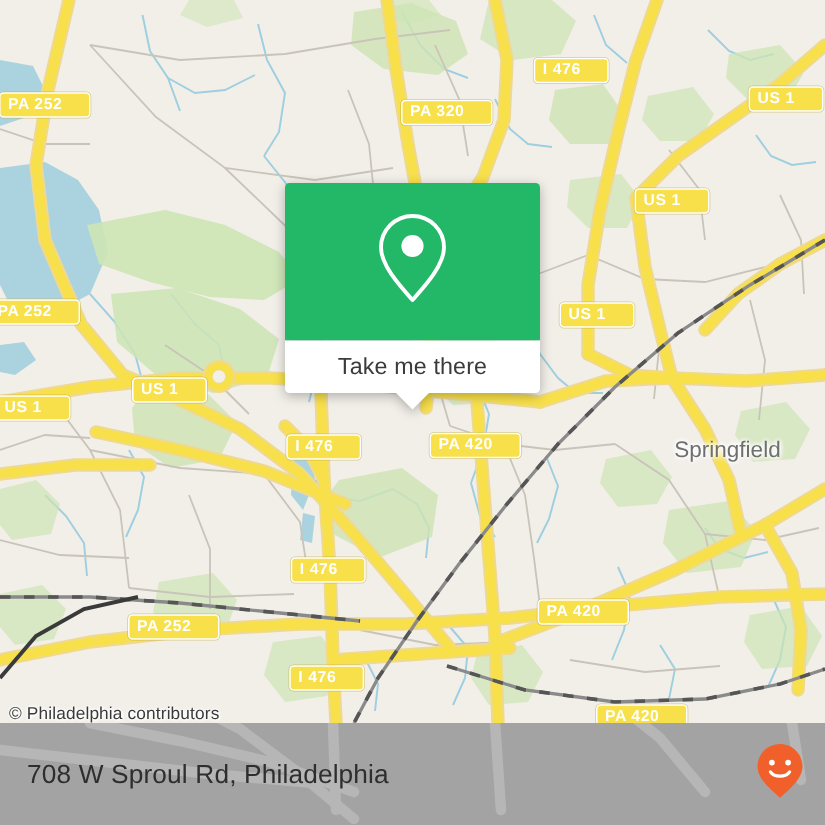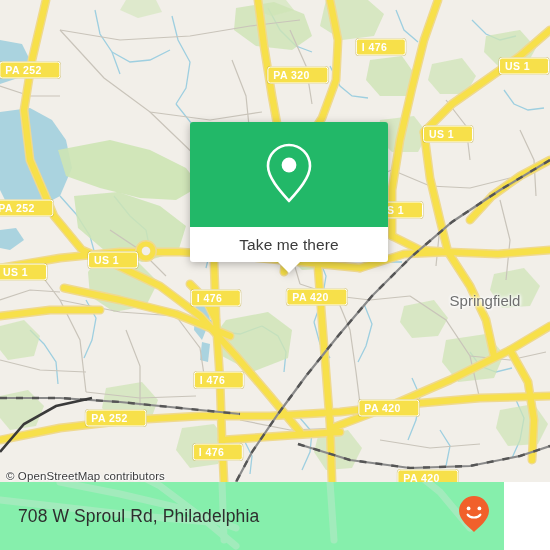--- a/index.html
+++ b/index.html
@@ -29,21 +29,21 @@
     transform:translate(-50%,-50%);
   }
   .place-label{
     position:absolute;z-index:26;transform:translate(-50%,-50%);
     font-size:15px;color:#6f6f6f;white-space:nowrap;
     text-shadow:0 0 3px #fff,0 0 3px #fff,0 0 4px #fff,0 0 5px #fff;
     margin-left:19px;
   }
 
   
-  #popup{position:absolute;left:190px;top:122px;width:198px;z-index:60;
+  #popup{position:absolute;left:190px;top:122px;width:170px;z-index:60;
          filter:drop-shadow(0 2px 4px rgba(0,0,0,.28));}
   #popup .top{
     background:#22B868;height:105px;border-radius:3px 3px 0 0;
     display:flex;align-items:center;justify-content:center;
   }
   #popup .bottom{
     background:#fff;height:35px;border-radius:0 0 3px 3px;
     display:flex;align-items:center;justify-content:center;
     position:relative;
   }
@@ -52,22 +52,22 @@
   }
   #popup .tail{
     position:absolute;left:50%;bottom:-11px;transform:translateX(-50%);
     width:0;height:0;
     border-left:12px solid transparent;border-right:12px solid transparent;
     border-top:12px solid #fff;
   }
 
   
   #bottombar{
-    position:absolute;left:0;top:482px;width:504px;height:68px;
-    background:#86efac;overflow:hidden;
+    position:absolute;left:0;top:482px;width:550px;height:68px;
+    background:#a3a3a3;overflow:hidden;
     display:flex;align-items:center;justify-content:space-between;
     box-sizing:border-box;padding:0 14px 0 18px;
   }
   #bottombar .wm{position:absolute;left:0;top:-482px;opacity:.30;pointer-events:none;}
   #address{position:relative;z-index:2;font-size:17.5px;color:#2e2e2e;letter-spacing:.1px;}
   #logo{position:relative;z-index:2;display:flex;align-items:center;gap:1px;}
   #logo .wordmark{font-size:31px;font-weight:bold;color:#16161a;letter-spacing:-.6px;line-height:31px;}
 </style>
 </head>
 <body>
@@ -262,21 +262,21 @@
         <div class="shield" style="left: 116px; top: 418px;">PA 252</div>
         <div class="shield" style="left: 389px; top: 408px;">PA 420</div>
         <div class="shield" style="left: 218px; top: 452px;">I 476</div>
         <div class="shield" style="left: 428px; top: 478px;">PA 420</div>
       </div>
 
     <div id="places">
         <div class="place-label" style="left: 466px; top: 300px;">Springfield</div>
       </div>
 
-    <div class="attrib">© OpenStreetMap contributors</div>
+    <div class="attrib">© Philadelphia contributors</div>
   </div>
 
   <div id="popup">
     <div class="top">
       <span>
         <svg width="48" height="62" viewBox="0 0 48 62" aria-hidden="true">
           <path d="M24,3 C12.4,3 3,12.4 3,24 C3,36 16,50 24,59 C32,50 45,36 45,24 C45,12.4 35.6,3 24,3 Z" fill="none" stroke="#ffffff" stroke-width="2.6" stroke-linejoin="round"></path>
           <circle cx="24" cy="23" r="7.4" fill="#ffffff"></circle>
         </svg>
       </span>

